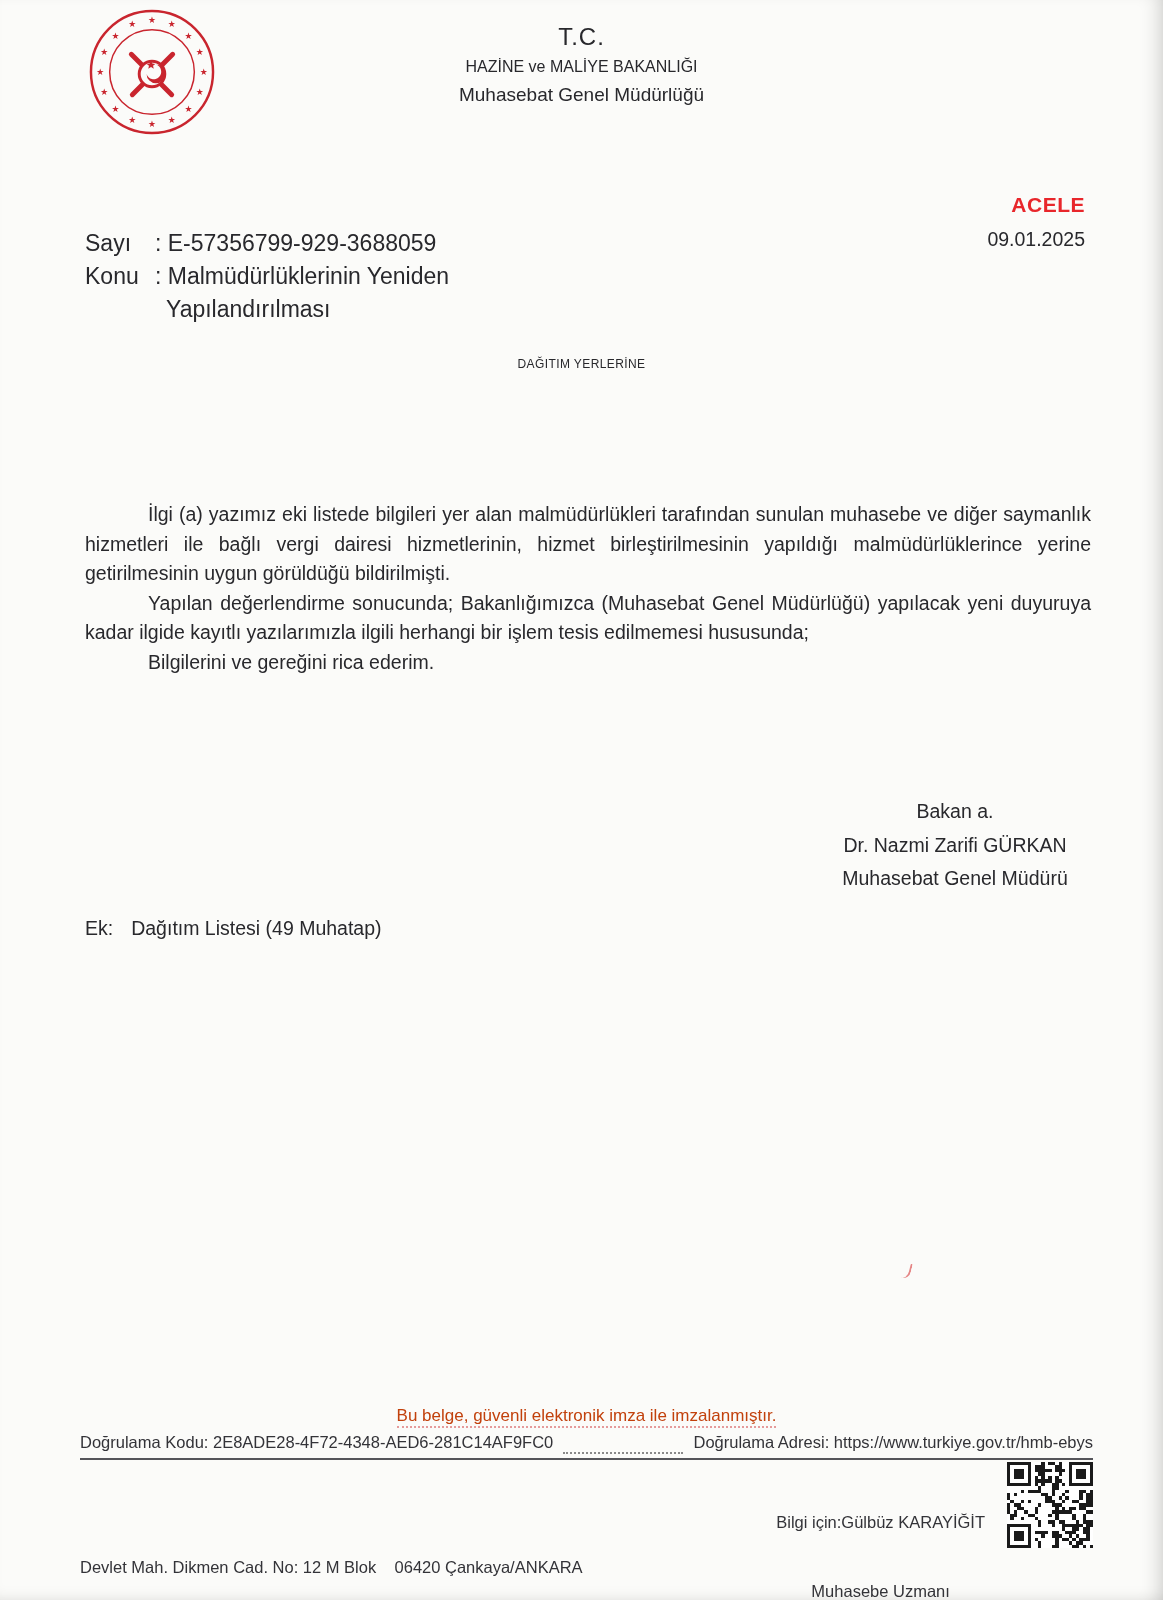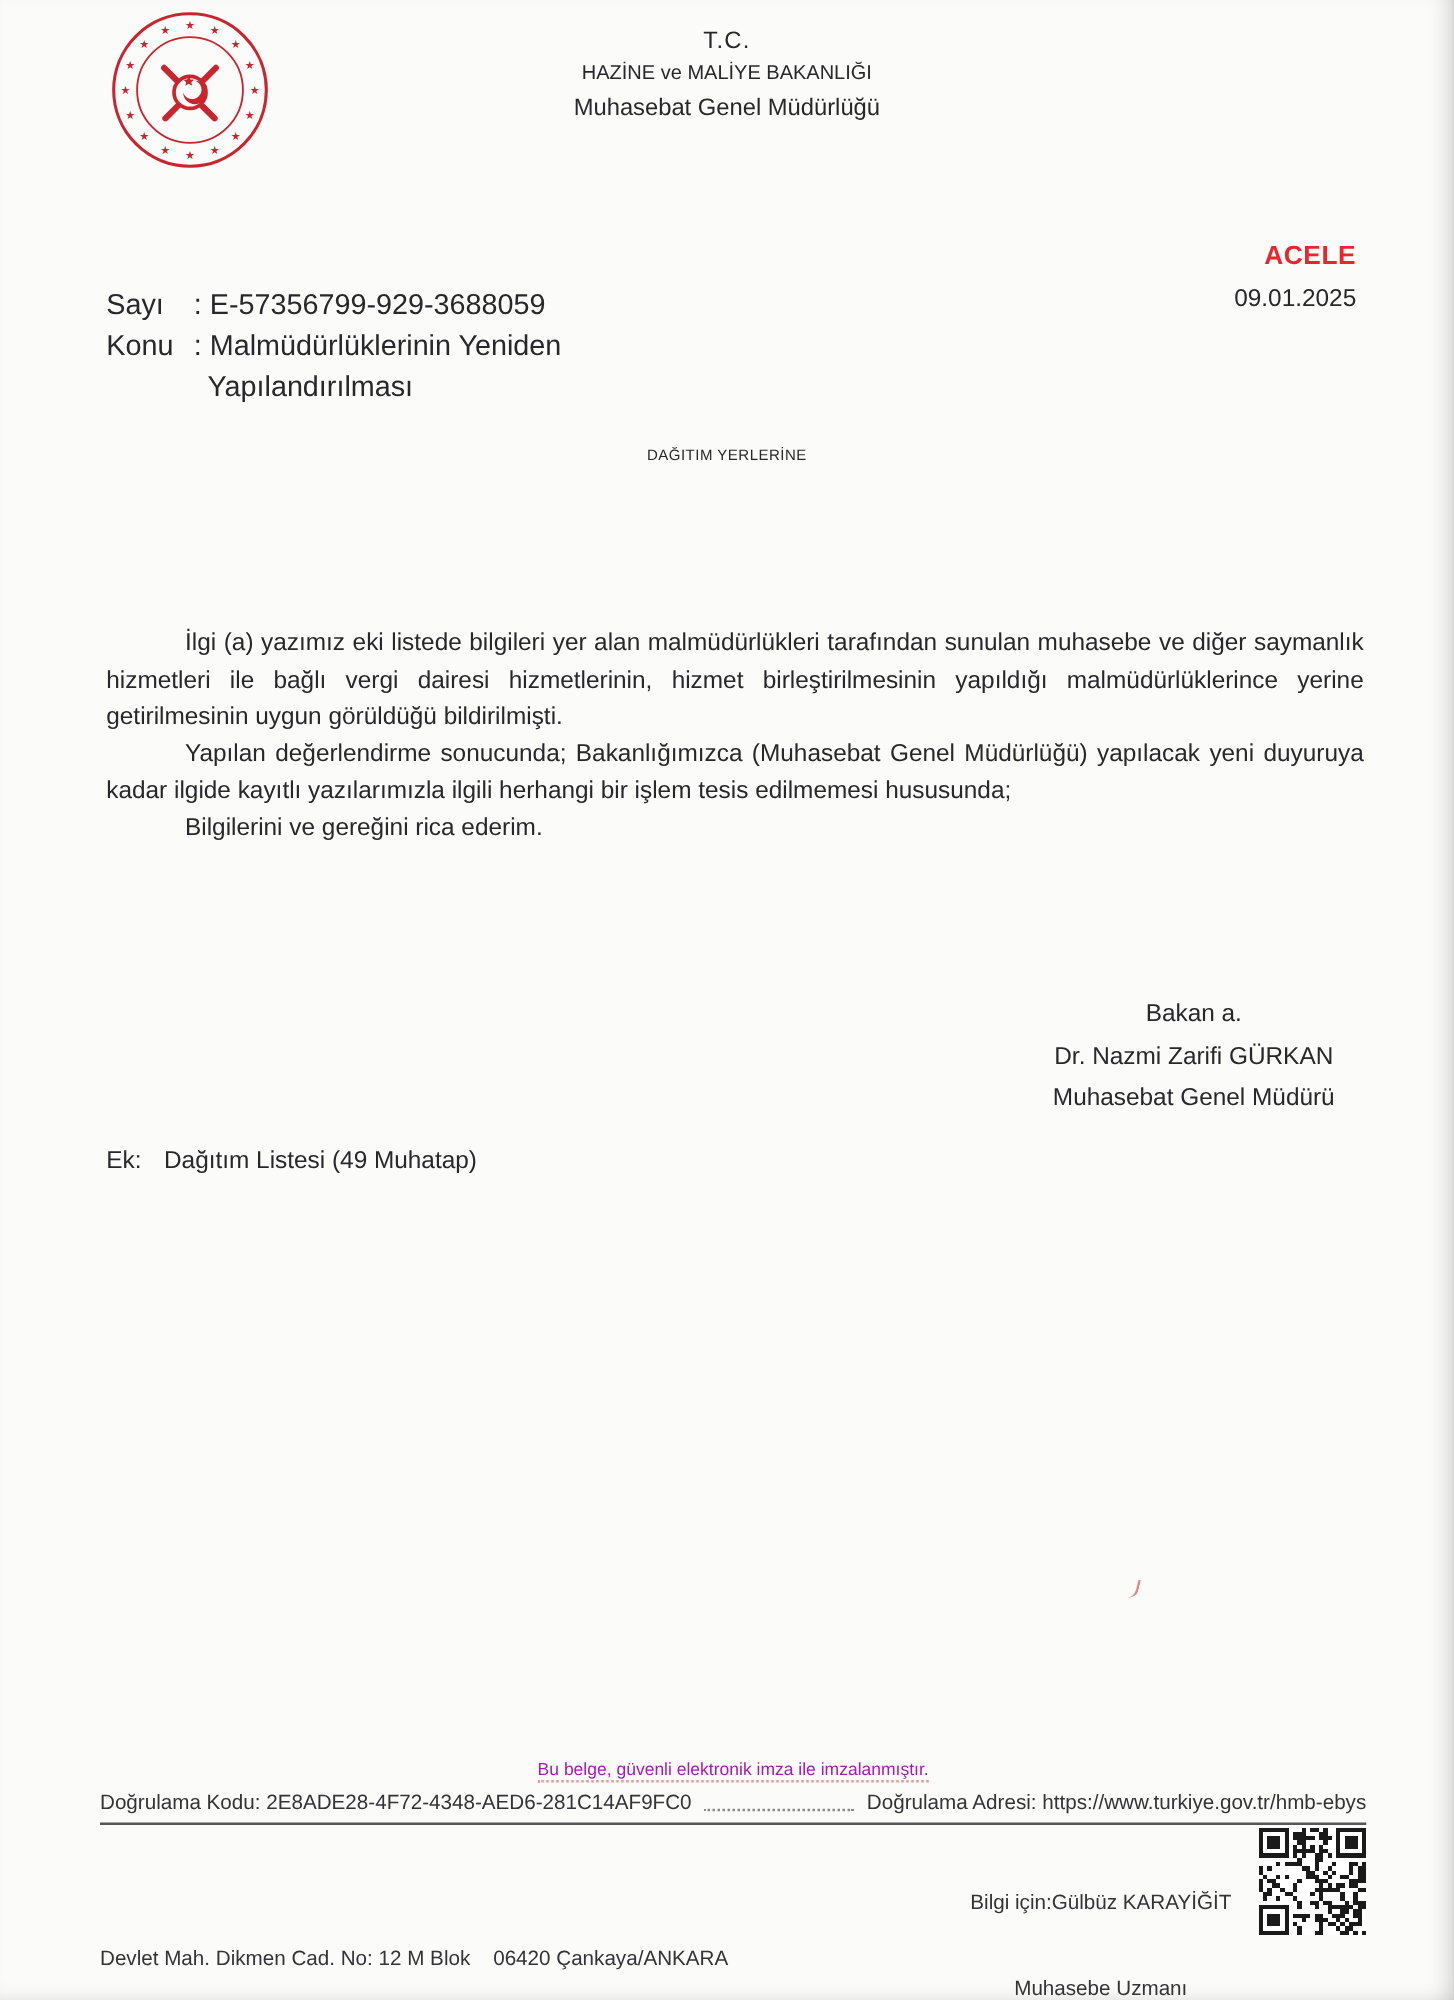--- a/index.html
+++ b/index.html
@@ -12,21 +12,21 @@
     background: #fbfbf9;
     font-family: "Liberation Sans", "DejaVu Sans", sans-serif;
     color: #28282c;
     overflow: hidden;
     box-shadow: inset -16px 0 20px -14px rgba(0,0,0,0.20), inset 0 -12px 16px -12px rgba(0,0,0,0.10);
   }
 
   
   .emblem { position: absolute; left: 88px; top: 8px; width: 128px; height: 128px; }
   .letterhead { position: absolute; top: 18px; left: 0; width: 100%; text-align: center; line-height: 1.55; }
-  .lh-tc { font-size: 19px; letter-spacing: 1px; }
+  .lh-tc { font-size: 24px; letter-spacing: 1px; }
   .lh-ministry { font-size: 16px; }
   .lh-dept { font-size: 19px; }
 
   
   .urgency { position: absolute; top: 193px; right: 78px; font-size: 21px; font-weight: bold; color: #e8262b; letter-spacing: 0.5px; }
   .doc-date { position: absolute; top: 228px; right: 78px; font-size: 19.5px; margin-left: 12px; }
   .ref-block { position: absolute; top: 227px; left: 85px; font-size: 23px; line-height: 33px; }
   .ref-row { display: flex; }
   .ref-label { width: 70px; flex: 0 0 70px; }
   .konu-line2 { padding-left: 11px; }
@@ -43,22 +43,22 @@
   .signature { position: absolute; top: 795px; left: 760px; width: 390px; text-align: center; font-size: 19.5px; line-height: 33.5px; }
 
   .attachment { position: absolute; top: 917px; left: 85px; font-size: 19.5px; }
   .ek-label { margin-right: 18px; }
 
   .stray-mark { position: absolute; left: 903px; top: 1263px; width: 8px; height: 16px; border-right: 2px solid #e06a6a; border-radius: 0 0 9px 0; transform: rotate(14deg); opacity: 0.8; }
 
   
   .footer { position: absolute; top: 1404px; left: 80px; width: 1013px; font-size: 16.5px; line-height: 23px; color: #333338; }
   .esign-row { text-align: center; }
-  .esign { color: #a21caf; font-size: 14px; border-bottom: 2px dotted #e59b9b; padding-bottom: 1px; margin-top: 20px; }
-  .verify-row { display: flex; align-items: center; border-bottom: 2px solid #55555a; padding: 4px 0 4px; }
+  .esign { color: #c2410c; font-size: 17px; border-bottom: 2px dotted #e59b9b; padding-bottom: 1px; margin-top: 20px; }
+  .verify-row { display: flex; align-items: flex-end; border-bottom: 2px solid #55555a; padding: 4px 0 4px; }
   .dot-leader { flex: 1 1 auto; border-bottom: 2px dotted #8a8a8a; margin: 0 10px; height: 13px; min-width: 30px; }
   .contact-area { position: relative; padding-top: 4px; white-space: pre-wrap; min-height: 92px; }
   .contact-info { position: absolute; top: 5px; right: 108px; text-align: center; white-space: pre-wrap; }
   .qr { position: absolute; top: 2px; right: 0; width: 86px; height: 86px; }
 </style>
 </head>
 <body>
 
 <div class="page">
 

